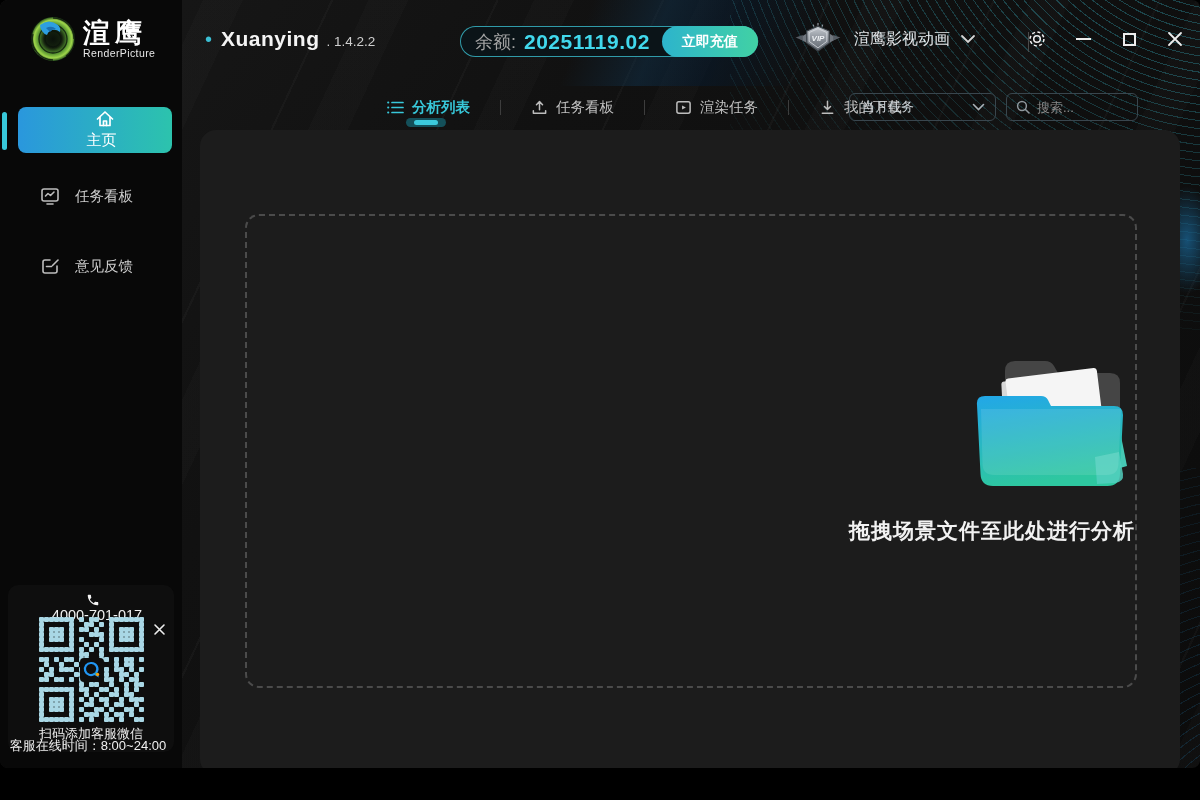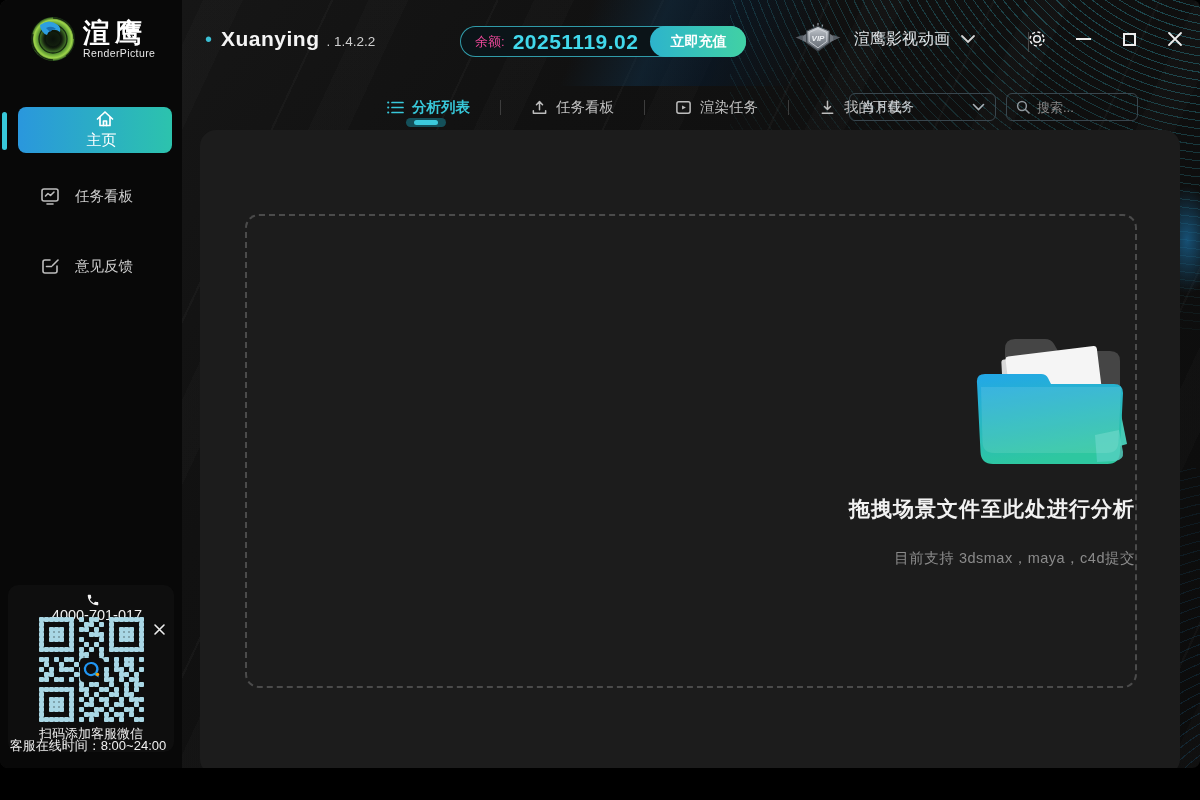--- a/index.html
+++ b/index.html
@@ -55,21 +55,21 @@
   .qr-caption { position:absolute; left:0; right:0; top:140px; text-align:center; color:#ededed; font-size:13px; }
   .service-hours { position:absolute; left:0; right:6px; top:737px; text-align:center; color:#f0f0f0; font-size:13px; }
   
   .titlebar { position:absolute; left:182px; right:0; top:0; height:86px; z-index:2; }
   .title-group { position:absolute; left:23px; top:27px; display:flex; align-items:baseline; }
   .title-bullet { color:#3bbfd4; font-size:20px; margin-right:9px; }
   .app-title { color:#f4f4f4; font-size:21px; font-weight:bold; letter-spacing:0.5px; }
   .app-version { color:#cfcfcf; font-size:13.5px; margin-left:7px; }
   .balance-pill { position:absolute; left:278px; top:26px; height:31px; display:flex; align-items:center;
     border:1px solid rgba(62,200,218,0.75); border-radius:17px; background:#0b1418; padding-left:14px; }
-  .balance-label { color:#ec4899; font-size:13px; }
+  .balance-label { color:#a3a3a3; font-size:18px; }
   .balance-amount { color:#41d8ec; font-size:21px; font-weight:bold; letter-spacing:0.5px; margin:0 12px 0 8px; }
   .recharge-btn { height:31px; margin:-1px -1px -1px 0; padding:4px 20px; display:flex; align-items:center;
     background:linear-gradient(90deg,#2db4cc,#41d1a4); border-radius:17px; color:#fff; font-size:14px; font-weight:bold; cursor:pointer; border:none; }
   .user-group { position:absolute; left:612px; top:22px; display:flex; align-items:center; cursor:pointer; }
   .user-name { color:#e3e7ea; font-size:16px; margin-left:12px; }
   .user-chevron { margin-left:10px; display:flex; }
   .tb-sep { position:absolute; left:846px; top:32px; width:1px; height:20px; background:#4a4a4a; }
   .win-controls { position:absolute; right:14px; top:28px; display:flex; align-items:center; gap:24px; }
   .wc { width:22px; height:22px; display:flex; align-items:center; justify-content:center; cursor:pointer; }
   .wc-min div { width:15px; height:2px; background:#ededed; }
@@ -788,21 +788,20 @@
           <path d="M48 4 h30 q6 0 9 5 l4 7 h52 q10 0 10 10 v82 q0 10 -10 10 H48 q-10 0 -10 -10 V14 q0 -10 10 -10 z" fill="#454545"></path>
           <rect x="36" y="22" width="96" height="70" rx="3" fill="#d8d8d8" transform="rotate(-3 84 57)"></rect>
           <rect x="42" y="16" width="92" height="68" rx="3" fill="#f5f5f5" transform="rotate(-7 88 50)"></rect>
           <path d="M142 82 l12 -3 6 30 -14 4 z" fill="#46c8b4"></path>
           <path d="M10 48 q-1 -9 8 -9 h56 q5 0 7 4 l3 6 h63 q9 0 9 9 l-3 59 q-0.5 12 -12.5 12 H26 q-12 0 -12.5 -12 z" fill="url(#fg)"></path>
           <path d="M128 100 l24 -5 4 22 q1 8 -8 9 l-18 1 z" fill="#52cfbe" opacity="0.85"></path>
           <path d="M14 52 h140 l-2.5 55 q-0.5 11 -11.5 11 H27 q-11 0 -11.5 -11 z" fill="rgba(255,255,255,0.10)"></path>
         </svg>
       </span>
       <div class="dz-title">拖拽场景文件至此处进行分析</div>
-      <div class="dz-sub">目前支持 3dsmax，maya，c4d提交</div>
     </div>
   </div>
 
   <div class="speaker">
     <svg width="20" height="18" viewBox="0 0 20 18" fill="none" stroke="#b5b5b5" stroke-width="1.4" stroke-linejoin="round">
       <path d="M2.5 6.5 v5 h3.5 l4.5 4 V2.5 l-4.5 4 z"></path>
       <path d="M13.5 5.5 q2.5 3.5 0 7" stroke-linecap="round"></path>
       <path d="M16 3.5 q4 5.5 0 11" stroke-linecap="round" opacity="0.7"></path>
     </svg>
   </div>

